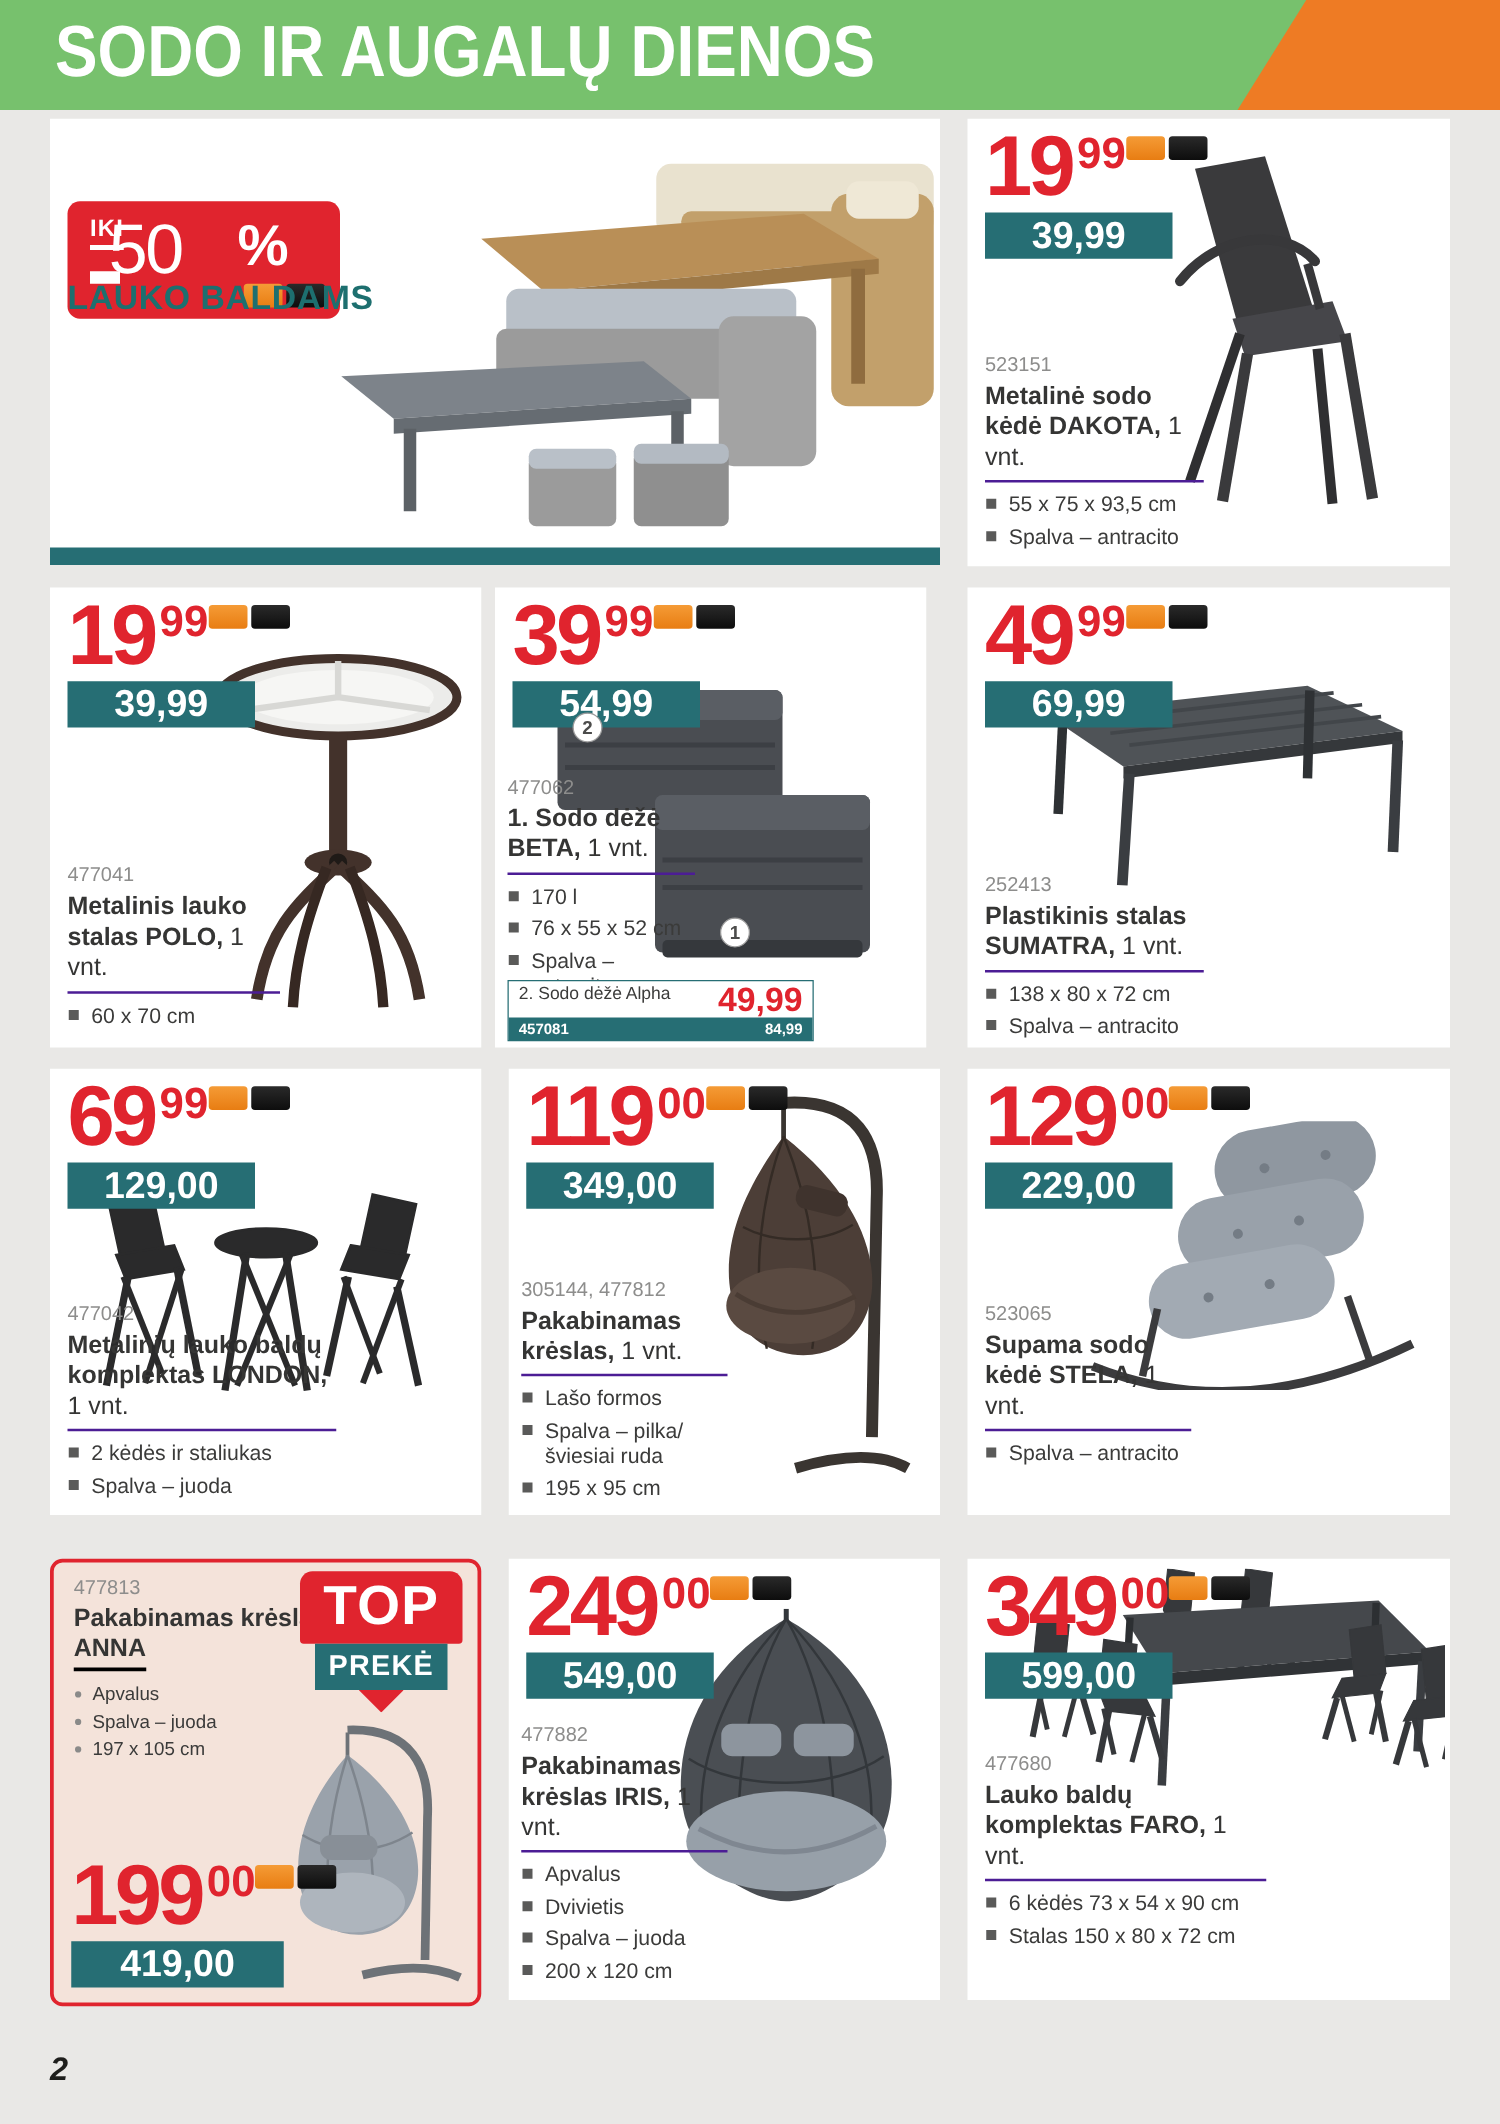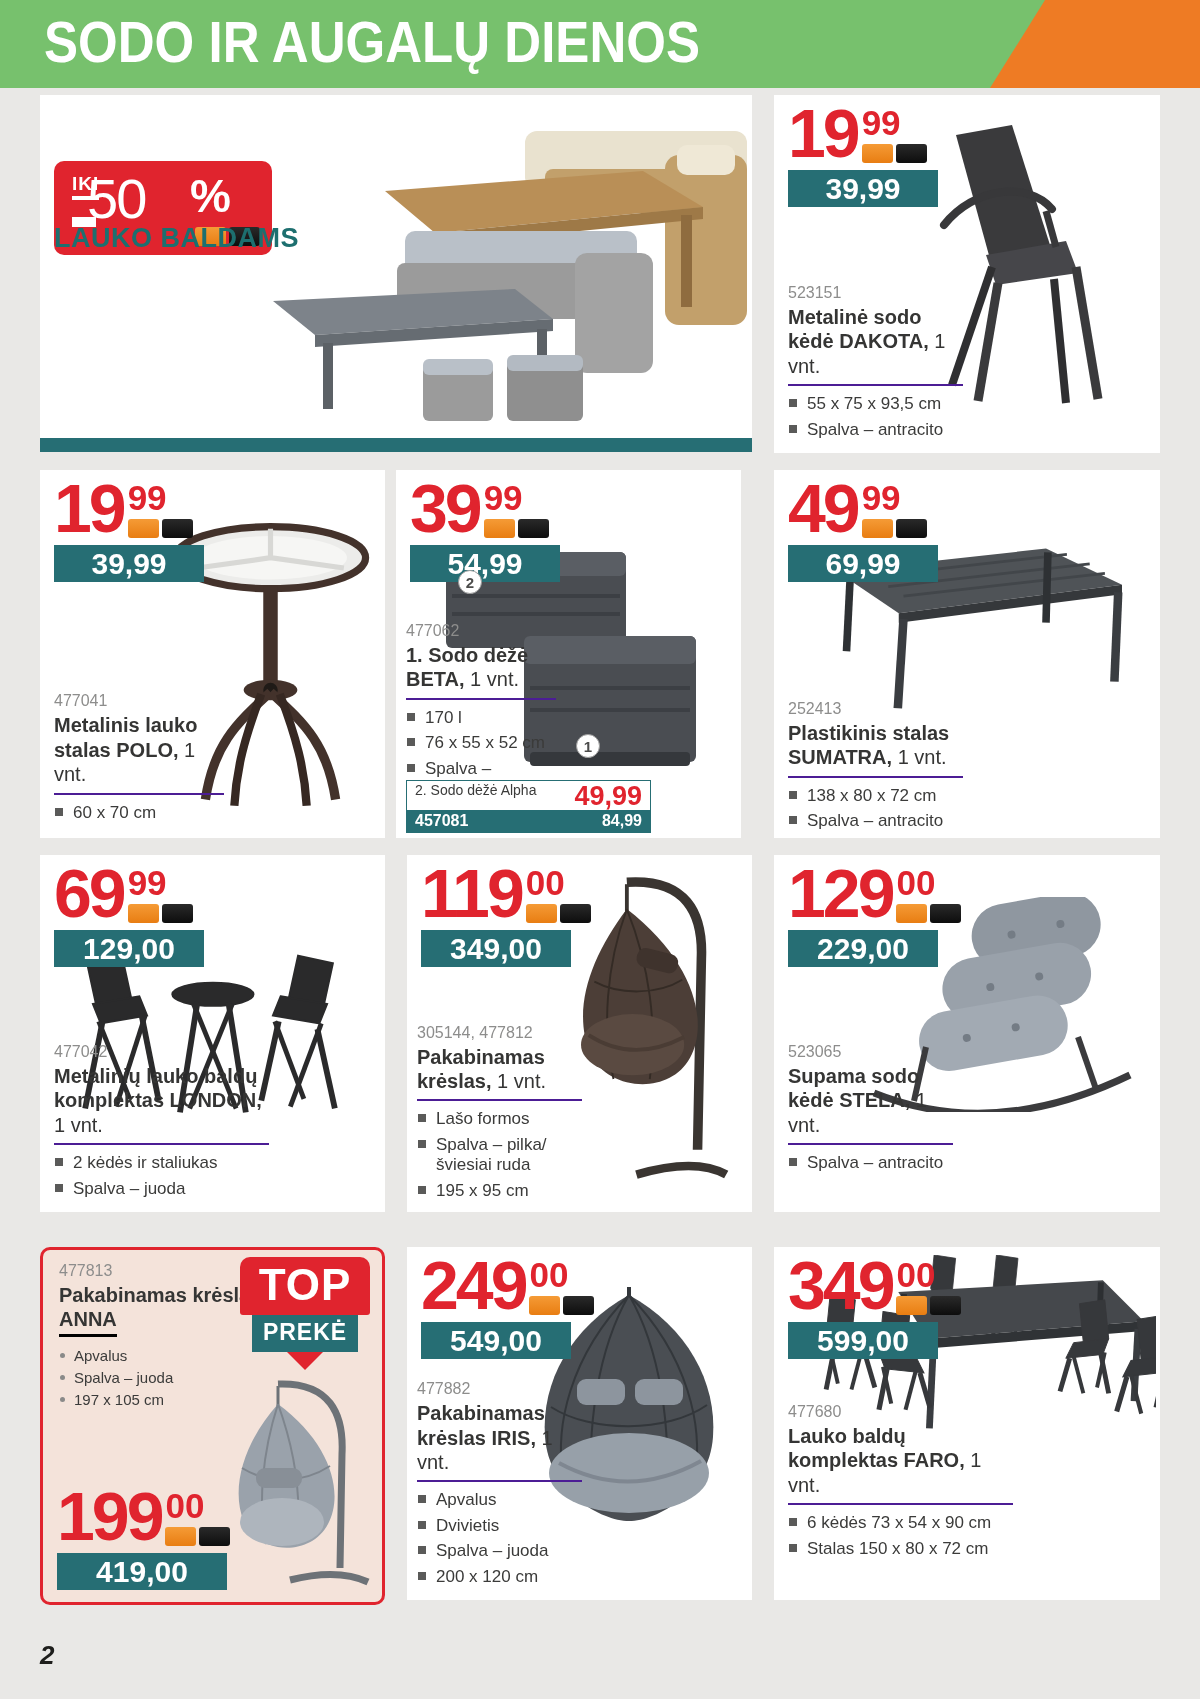--- a/index.html
+++ b/index.html
@@ -14,21 +14,21 @@
   .hdr-orange{position:absolute; left:0; top:0; width:1200px; height:88px; background:var(--orange);
     clip-path:polygon(1045px 0, 1200px 0, 1200px 88px, 990px 88px);}
   .hdr-title{position:absolute; left:44px; top:8px; color:#fff; font-weight:bold; font-size:58px;
     letter-spacing:0px; transform:scaleX(.88); transform-origin:left center; white-space:nowrap;}
 
   .card{position:absolute; background:var(--card);}
 
   
   .price{display:flex; align-items:flex-start; color:var(--red); font-weight:bold; line-height:.9;}
   .p-int{font-size:68px; letter-spacing:-3px;}
-  .p-side{display:flex; flex-direction:column; align-items:flex-start; margin-left:4px; padding-top:2px;}
+  .p-side{display:flex; flex-direction:row; align-items:flex-start; margin-left:4px; padding-top:2px;}
   .p-cents{font-size:35px; line-height:1;}
   .chips{display:flex; gap:3px; margin-top:4px;}
   .chip{width:31px; height:19px; border-radius:3px;}
   .chip-orange{background:linear-gradient(180deg,#f59b36,#e87d12);}
   .chip-black{background:linear-gradient(180deg,#2a2a2a,#0d0d0d);}
   .old{background:var(--teal); color:#fff; font-weight:bold; font-size:30px; height:37px; width:150px;
     display:flex; align-items:center; justify-content:center; margin-top:6px;}
   .price-block{position:absolute; left:14px; top:8px; z-index:3;}
 
   
@@ -57,21 +57,21 @@
   .hero-bar{position:absolute; left:0; bottom:0; width:100%; height:14px; background:var(--teal);}
   .hero-img{position:absolute; right:2px; top:8px; width:505px; height:330px;}
 
   
   .alt-box{position:absolute; left:10px; bottom:5px; width:245px; border:1px solid var(--teal);
     background:#fff; z-index:4;}
   .alt-row{display:flex; justify-content:space-between; padding:1px 8px 0;}
   .alt-label{font-size:14px; color:var(--ink);}
   .alt-price{color:var(--red); font-weight:bold; font-size:27px; line-height:1.05;}
   .alt-strip{display:flex; justify-content:space-between; background:var(--teal); color:#fff;
-    font-size:16px; font-weight:bold; padding:2px 8px;}
+    font-size:12px; font-weight:bold; padding:2px 8px;}
   .marker{position:absolute; width:24px; height:24px; border-radius:50%; background:#fff;
     border:1px solid #9b9b9b; color:#4c4c4b; font-size:15px; font-weight:bold;
     display:flex; align-items:center; justify-content:center; z-index:5;}
 
   
   .anna{background:#f4e3da; border:3px solid var(--red); border-radius:10px;}
   .top-badge{position:absolute; top:7px; right:12px; width:130px; text-align:center; z-index:5;}
   .top-red{background:var(--red); border-radius:10px 10px 3px 3px; color:#fff; font-size:44px;
     font-weight:bold; padding:3px 0 5px; letter-spacing:1px;}
   .top-teal{margin:0 auto; width:106px; background:var(--teal); color:#fff; font-weight:bold;

